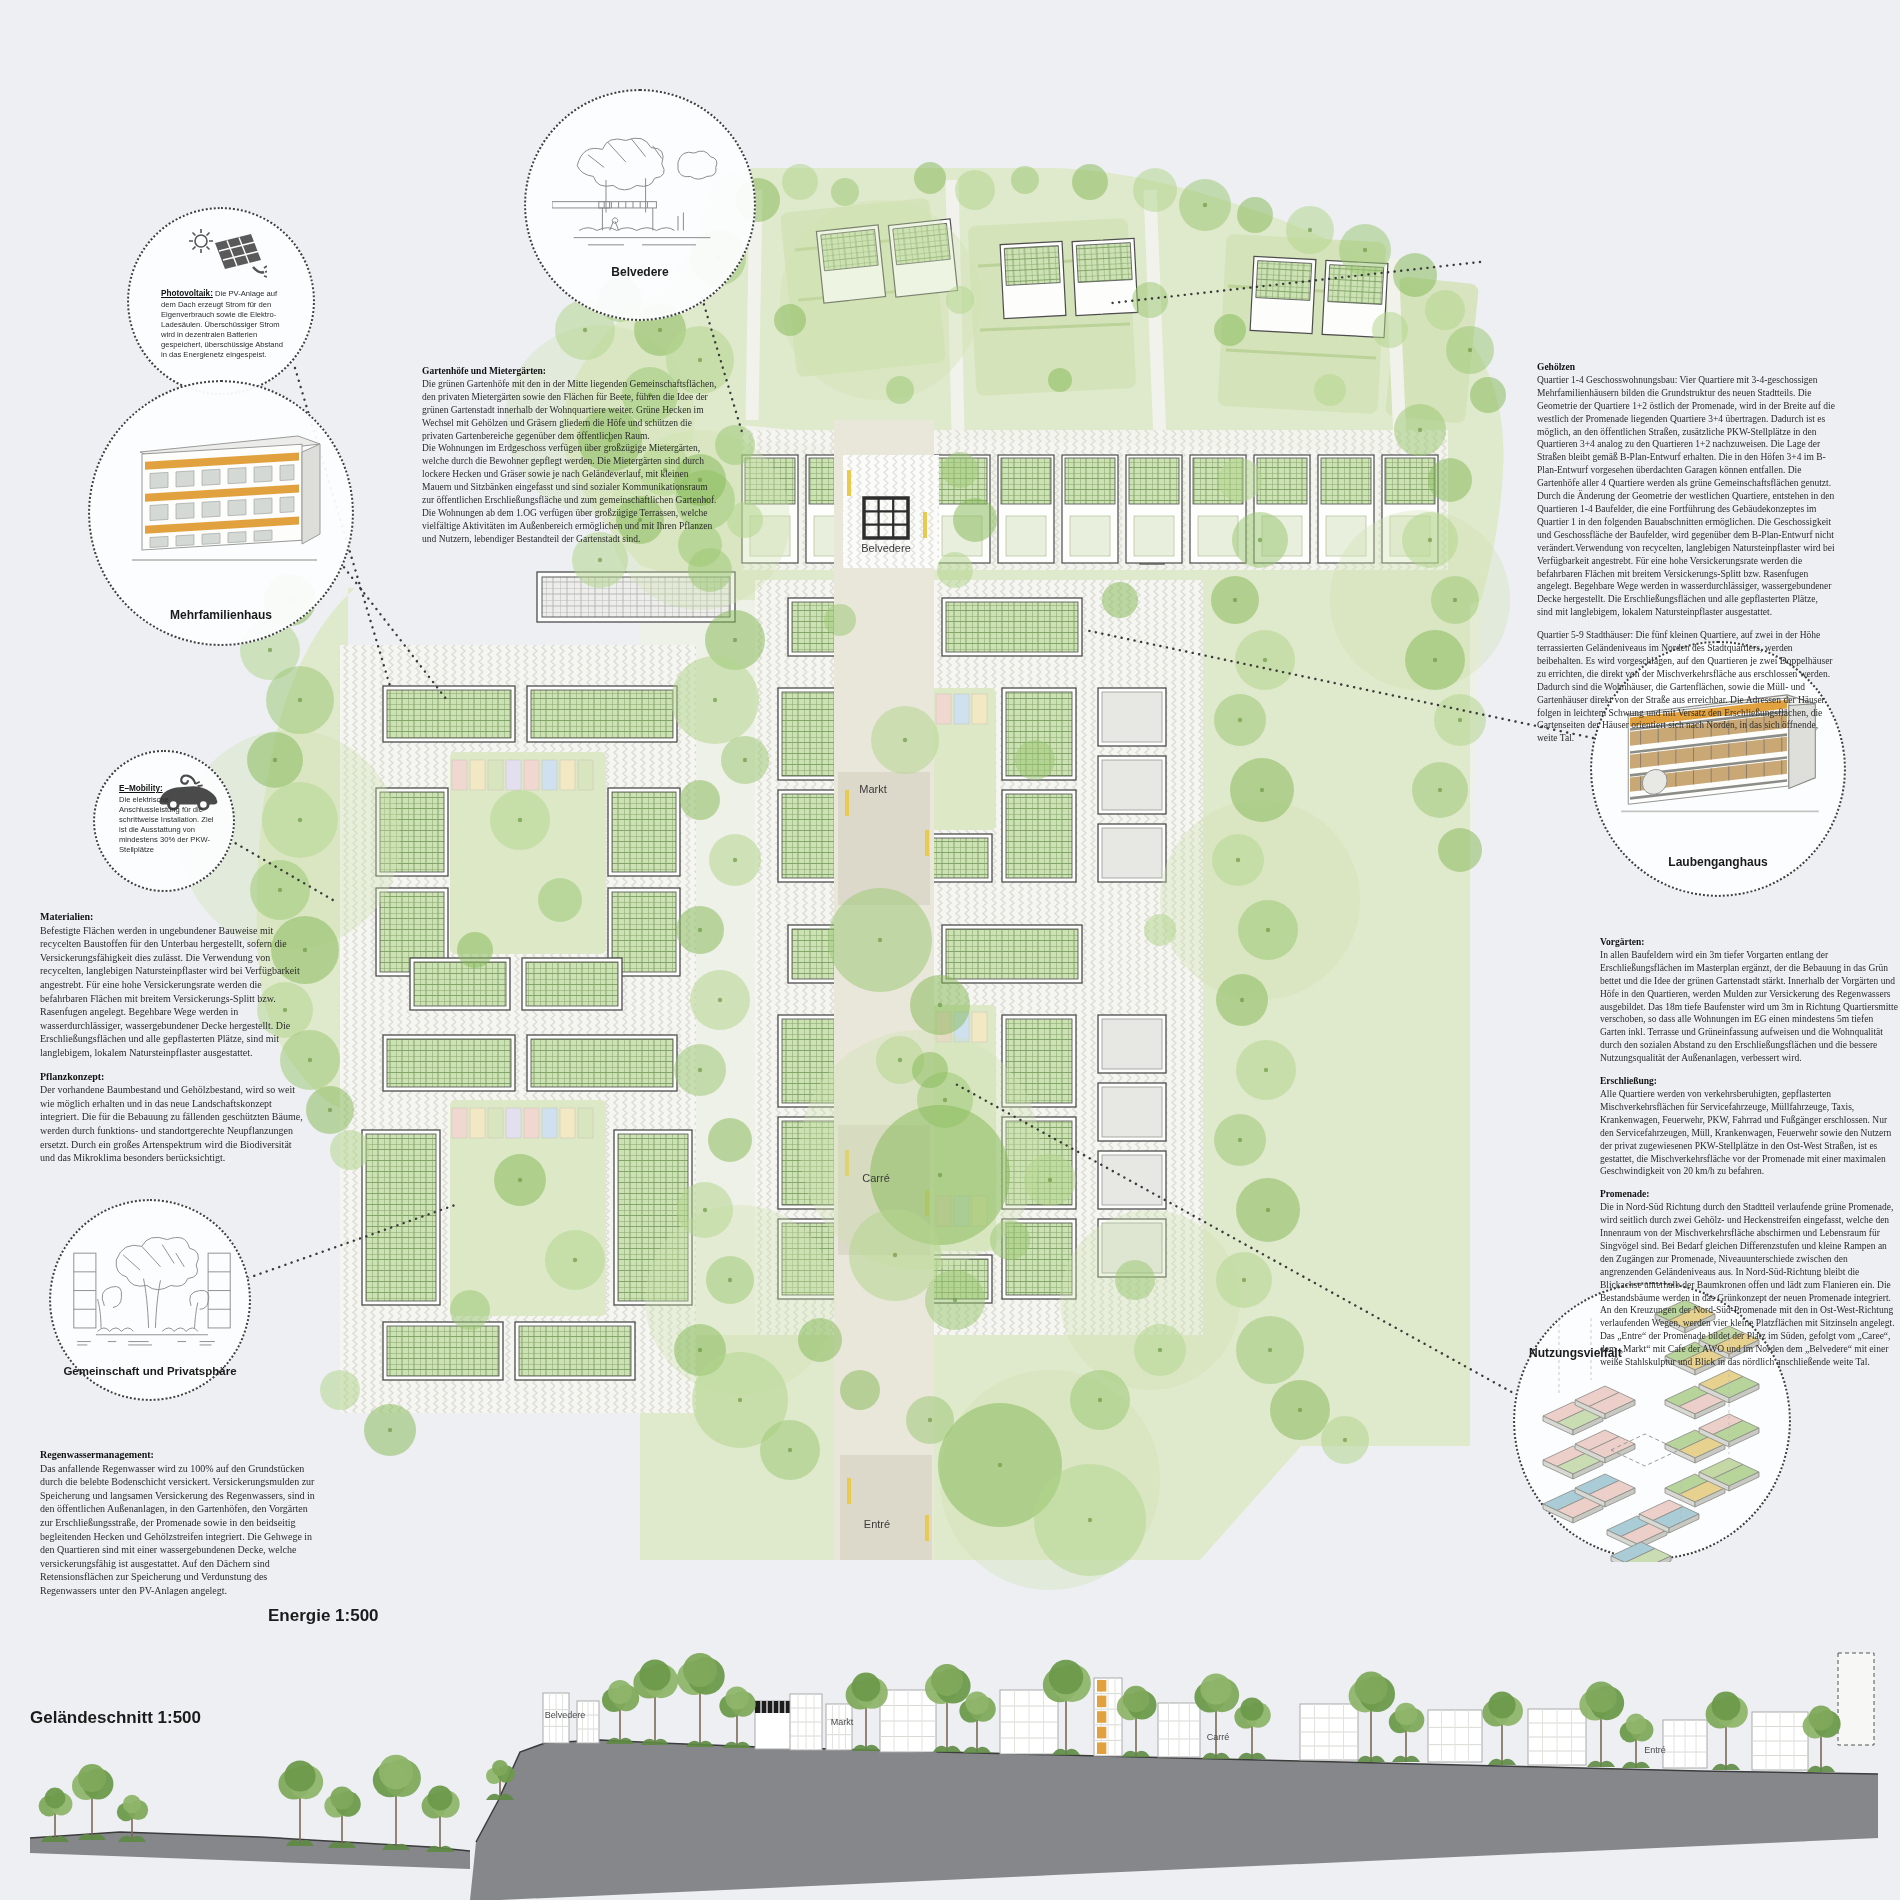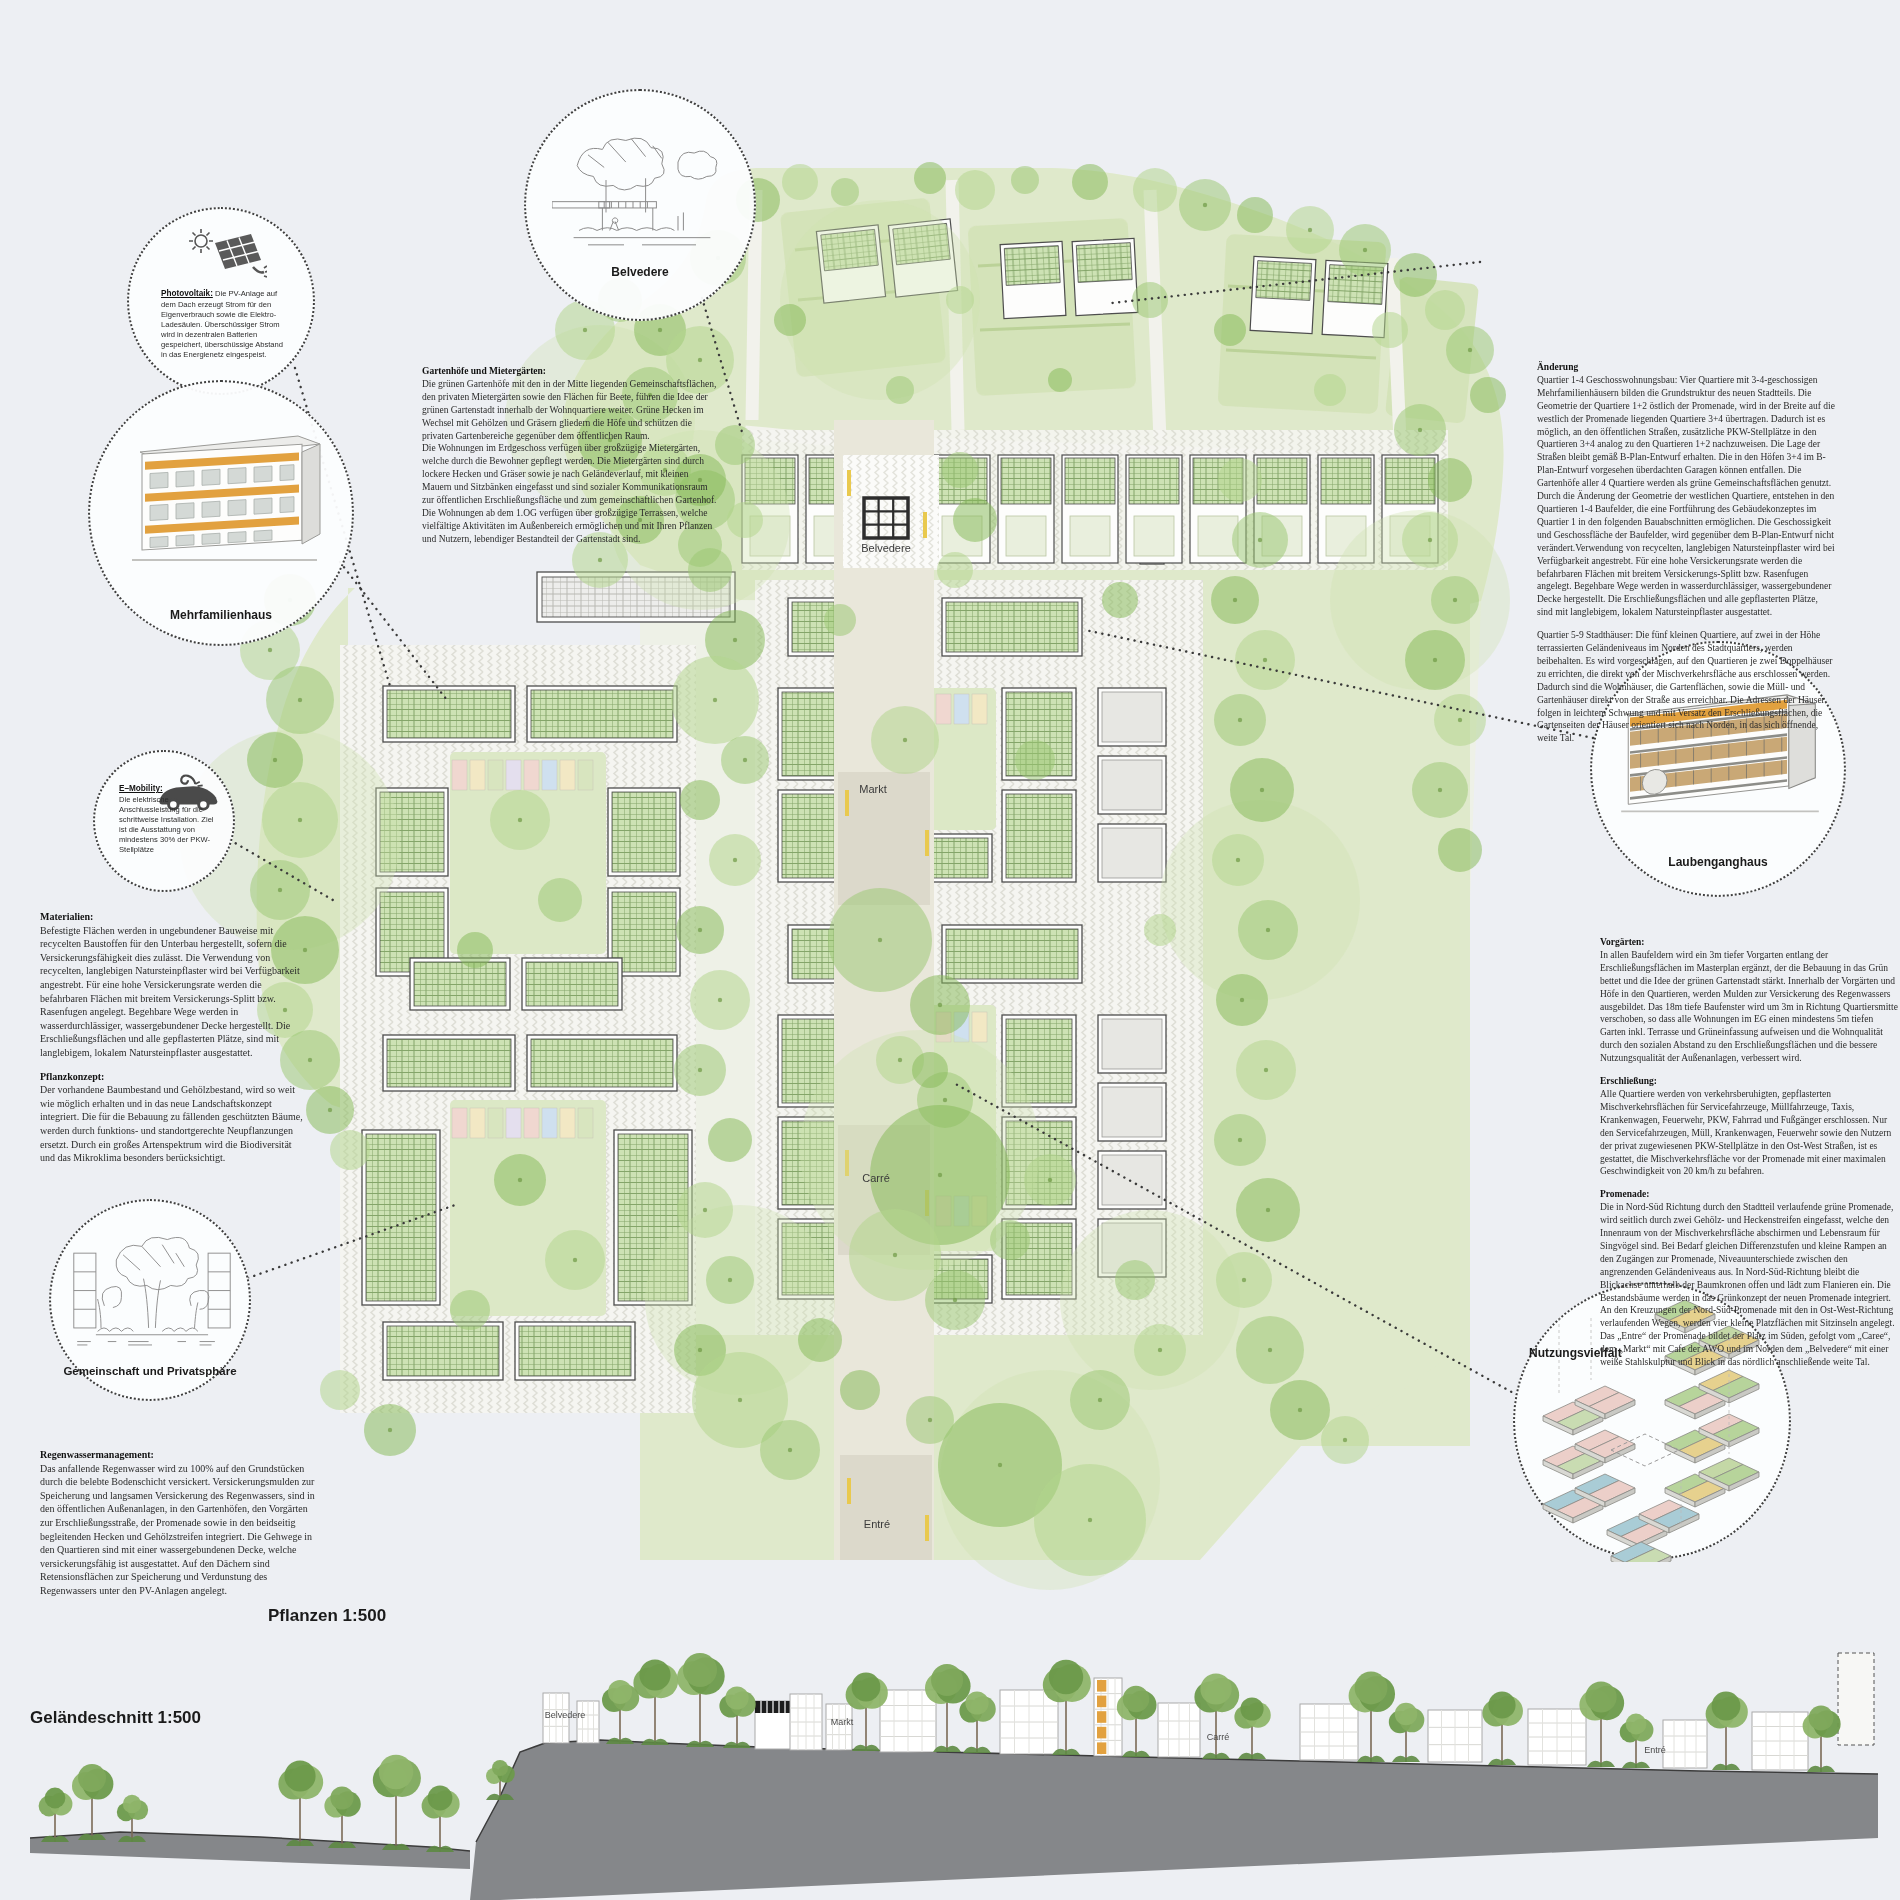--- a/index.html
+++ b/index.html
@@ -776,21 +776,21 @@
           <path d="M1712,1770 q6,-10 14,-4 q8,-6 14,4" fill="#5d8a42" opacity="0.9"></path>
           <line x1="1821" y1="1772" x2="1821" y2="1724" stroke="#7a6a55" stroke-width="1.6"></line>
           <circle cx="1815" cy="1726" r="12.4" fill="#8fb56a" opacity="0.95"></circle>
           <circle cx="1827" cy="1724" r="13.64" fill="#6d9a4b" opacity="0.95"></circle>
           <circle cx="1821" cy="1718" r="12.4" fill="#7fa95c" opacity="0.95"></circle>
           <path d="M1807,1772 q6,-10 14,-4 q8,-6 14,4" fill="#5d8a42" opacity="0.9"></path>
         </g>
     </g>
   </svg>
 
-  <div class="title" style="left:268px;top:1606px;">Pflanzen 1:500</div>
+  <div class="title" style="left:268px;top:1606px;">Energie 1:500</div>
   <div class="title" style="left:30px;top:1708px;">Geländeschnitt 1:500</div>
 
   <div class="plabel" style="left:886px;top:542px;">Belvedere</div>
   <div class="plabel" style="left:873px;top:783px;">Markt</div>
   <div class="plabel" style="left:876px;top:1172px;">Carré</div>
   <div class="plabel" style="left:877px;top:1518px;">Entré</div>
 
   <div class="slabel" style="left:565px;top:1710px;">Belvedere</div>
   <div class="slabel" style="left:842px;top:1717px;">Markt</div>
   <div class="slabel" style="left:1218px;top:1732px;">Carré</div>
@@ -1051,21 +1051,21 @@
     <div class="clabel" style="top:62px;left:14px;right:auto;width:120px;font-size:12px;text-align:left;">Nutzungsvielfalt</div>
   </div>
 
   <div class="tb" style="left:422px;top:365px;width:298px;">
     <b>Gartenhöfe und Mietergärten:</b>
     <div class="body">Die grünen Gartenhöfe mit den in der Mitte liegenden Gemeinschaftsflächen, den privaten Mietergärten sowie den Flächen für Beete, führen die Idee der grünen Gartenstadt innerhalb der Wohnquartiere weiter. Grüne Hecken im Wechsel mit Gehölzen und Gräsern gliedern die Höfe und schützen die privaten Gartenbereiche gegenüber dem öffentlichen Raum.
 Die Wohnungen im Erdgeschoss verfügen über großzügige Mietergärten, welche durch die Bewohner gepflegt werden. Die Mietergärten sind durch lockere Hecken und Gräser sowie je nach Geländeverlauf, mit kleinen Mauern und Sitzbänken eingefasst und sind sozialer Kommunikationsraum zur öffentlichen Erschließungsfläche und zum gemeinschaftlichen Gartenhof. Die Wohnungen ab dem 1.OG verfügen über großzügige Terrassen, welche vielfältige Aktivitäten im Außenbereich ermöglichen und mit Ihren Pflanzen und Nutzern, lebendiger Bestandteil der Gartenstadt sind.</div>
   </div>
 
   <div class="tb" style="left:1537px;top:361px;width:298px;">
-    <b>Änderung</b>
+    <b>Gehölzen</b>
     <div class="body">Quartier 1-4 Geschosswohnungsbau: Vier Quartiere mit 3-4-geschossigen Mehrfamilienhäusern bilden die Grundstruktur des neuen Stadtteils. Die Geometrie der Quartiere 1+2 östlich der Promenade, wird in der Breite auf die westlich der Promenade liegenden Quartiere 3+4 übertragen. Dadurch ist es möglich, an den öffentlichen Straßen, zusätzliche PKW-Stellplätze in den Quartieren 3+4 analog zu den Quartieren 1+2 nachzuweisen. Die Lage der Straßen bleibt gemäß B-Plan-Entwurf erhalten. Die in den Höfen 3+4 im B-Plan-Entwurf vorgesehen überdachten Garagen können entfallen. Die Gartenhöfe aller 4 Quartiere werden als grüne Gemeinschaftsflächen genutzt. Durch die Änderung der Geometrie der westlichen Quartiere, entstehen in den Quartieren 1-4 Baufelder, die eine Fortführung des Gebäudekonzeptes im Quartier 1 in den folgenden Bauabschnitten ermöglichen. Die Geschossigkeit und Geschossfläche der Baufelder, wird gegenüber dem B-Plan-Entwurf nicht verändert.Verwendung von recycelten, langlebigen Natursteinpflaster wird bei Verfügbarkeit angestrebt. Für eine hohe Versickerungsrate werden die befahrbaren Flächen mit breitem Versickerungs-Splitt bzw. Rasenfugen angelegt. Begehbare Wege werden in wasserdurchlässiger, wassergebundener Decke hergestellt. Die Erschließungsflächen und alle gepflasterten Plätze, sind mit langlebigem, lokalem Natursteinpflaster ausgestattet.</div>
     <div class="gap"></div>
     <div class="body">Quartier 5-9 Stadthäuser: Die fünf kleinen Quartiere, auf zwei in der Höhe terrassierten Geländeniveaus im Norden des Stadtquartiers, werden beibehalten. Es wird vorgeschlagen, auf den Quartieren je zwei Doppelhäuser zu errichten, die direkt von der Mischverkehrsfläche aus erschlossen werden. Dadurch sind die Wohnhäuser, die Gartenflächen, sowie die Müll- und Gartenhäuser direkt von der Straße aus erreichbar. Die Adressen der Häuser folgen in leichtem Schwung und mit Versatz den Erschließungsflächen, die Gartenseiten der Häuser orientiert sich nach Norden, in das sich öffnende, weite Tal.</div>
   </div>
 
   <div class="tb" style="left:40px;top:910px;width:264px;font-size:10px;">
     <b style="font-size:10px;">Materialien:</b>
     <div class="body">Befestigte Flächen werden in ungebundener Bauweise mit recycelten Baustoffen für den Unterbau hergestellt, sofern die Versickerungsfähigkeit dies zulässt. Die Verwendung von recycelten, langlebigen Natursteinpflaster wird bei Verfügbarkeit angestrebt. Für eine hohe Versickerungsrate werden die befahrbaren Flächen mit breitem Versickerungs-Splitt bzw. Rasenfugen angelegt. Begehbare Wege werden in wasserdurchlässiger, wassergebundener Decke hergestellt. Die Erschließungsflächen und alle gepflasterten Plätze, sind mit langlebigem, lokalem Natursteinpflaster ausgestattet.</div>
     <div class="gap"></div>
     <b style="font-size:10px;">Pflanzkonzept:</b>

